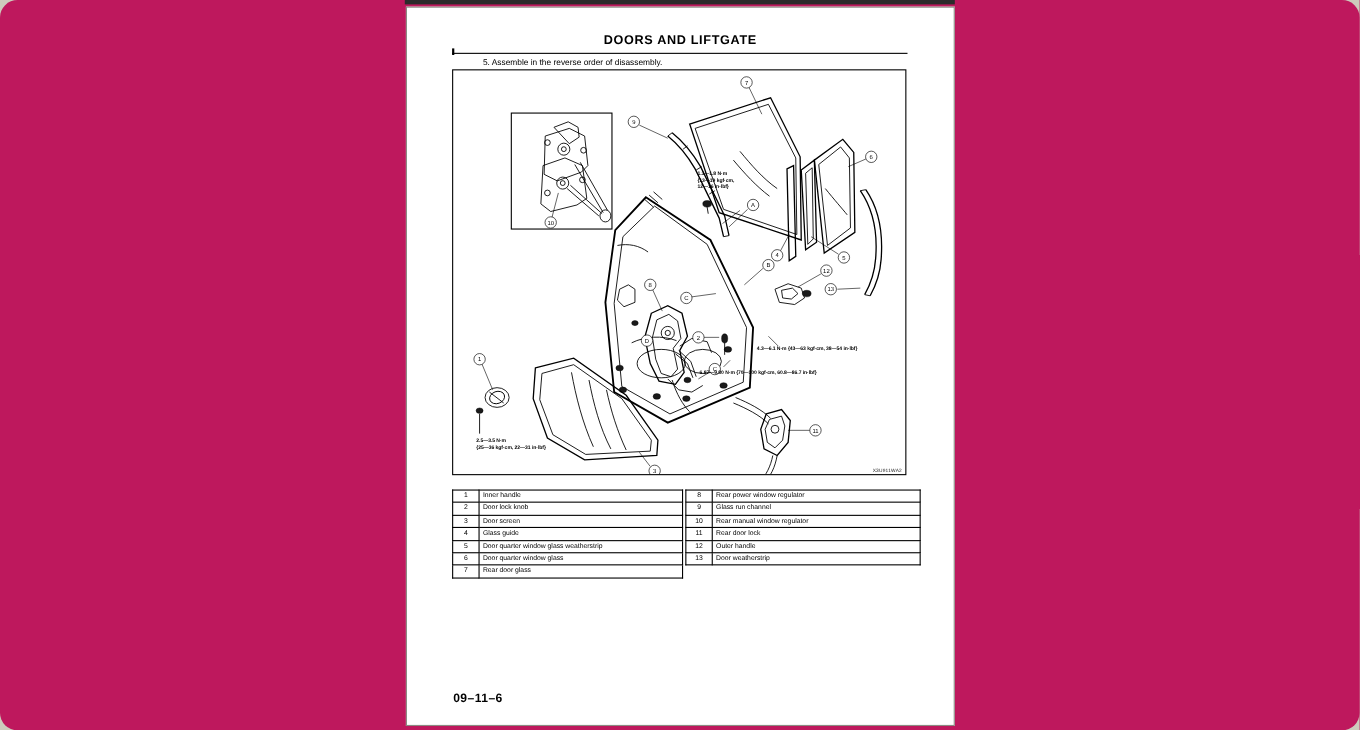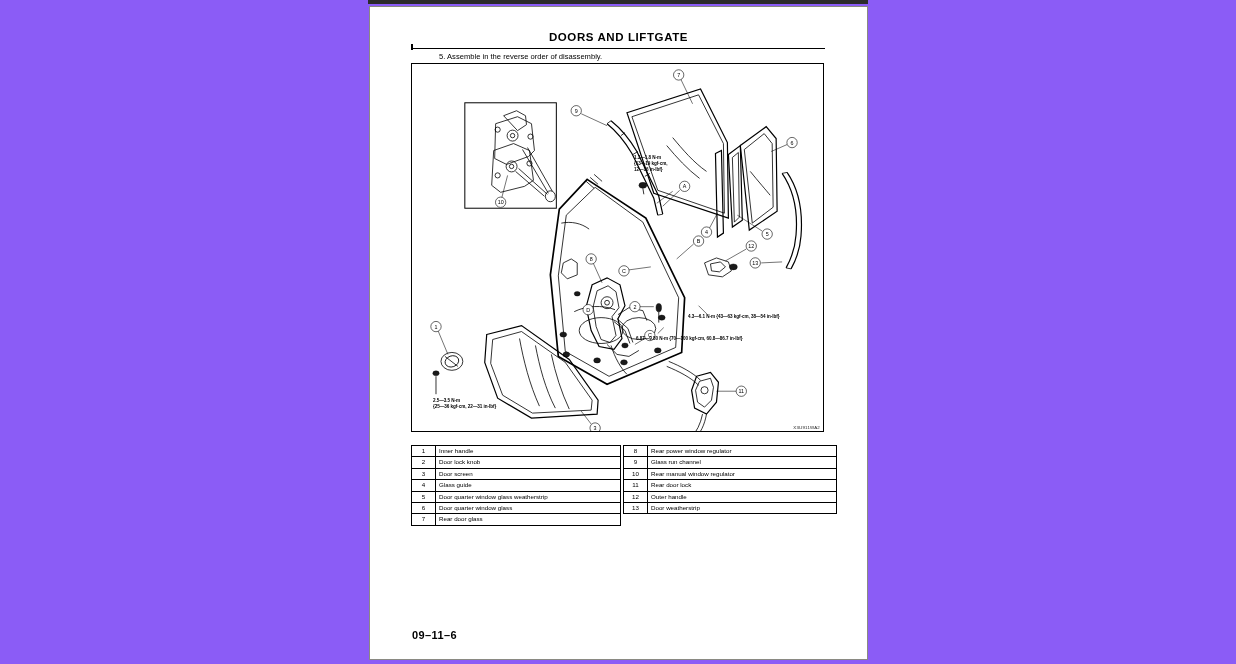--- a/index.html
+++ b/index.html
@@ -13,21 +13,22 @@
     font-family: "Liberation Sans", sans-serif;
     overflow: hidden;
     position: relative;
   }
 
   
   #viewer {
     position: absolute;
     left: 0; top: 0;
     width: 1236px; height: 664px;
-    background: #8b5cf6;
+    background: #be185d;
+    border-radius: 16px;
   }
   #top-strip {
     position: absolute;
     left: 368px; top: 0px;
     width: 500px; height: 4px;
     background: #2b2b2b;
   }
 
   
   #page {

